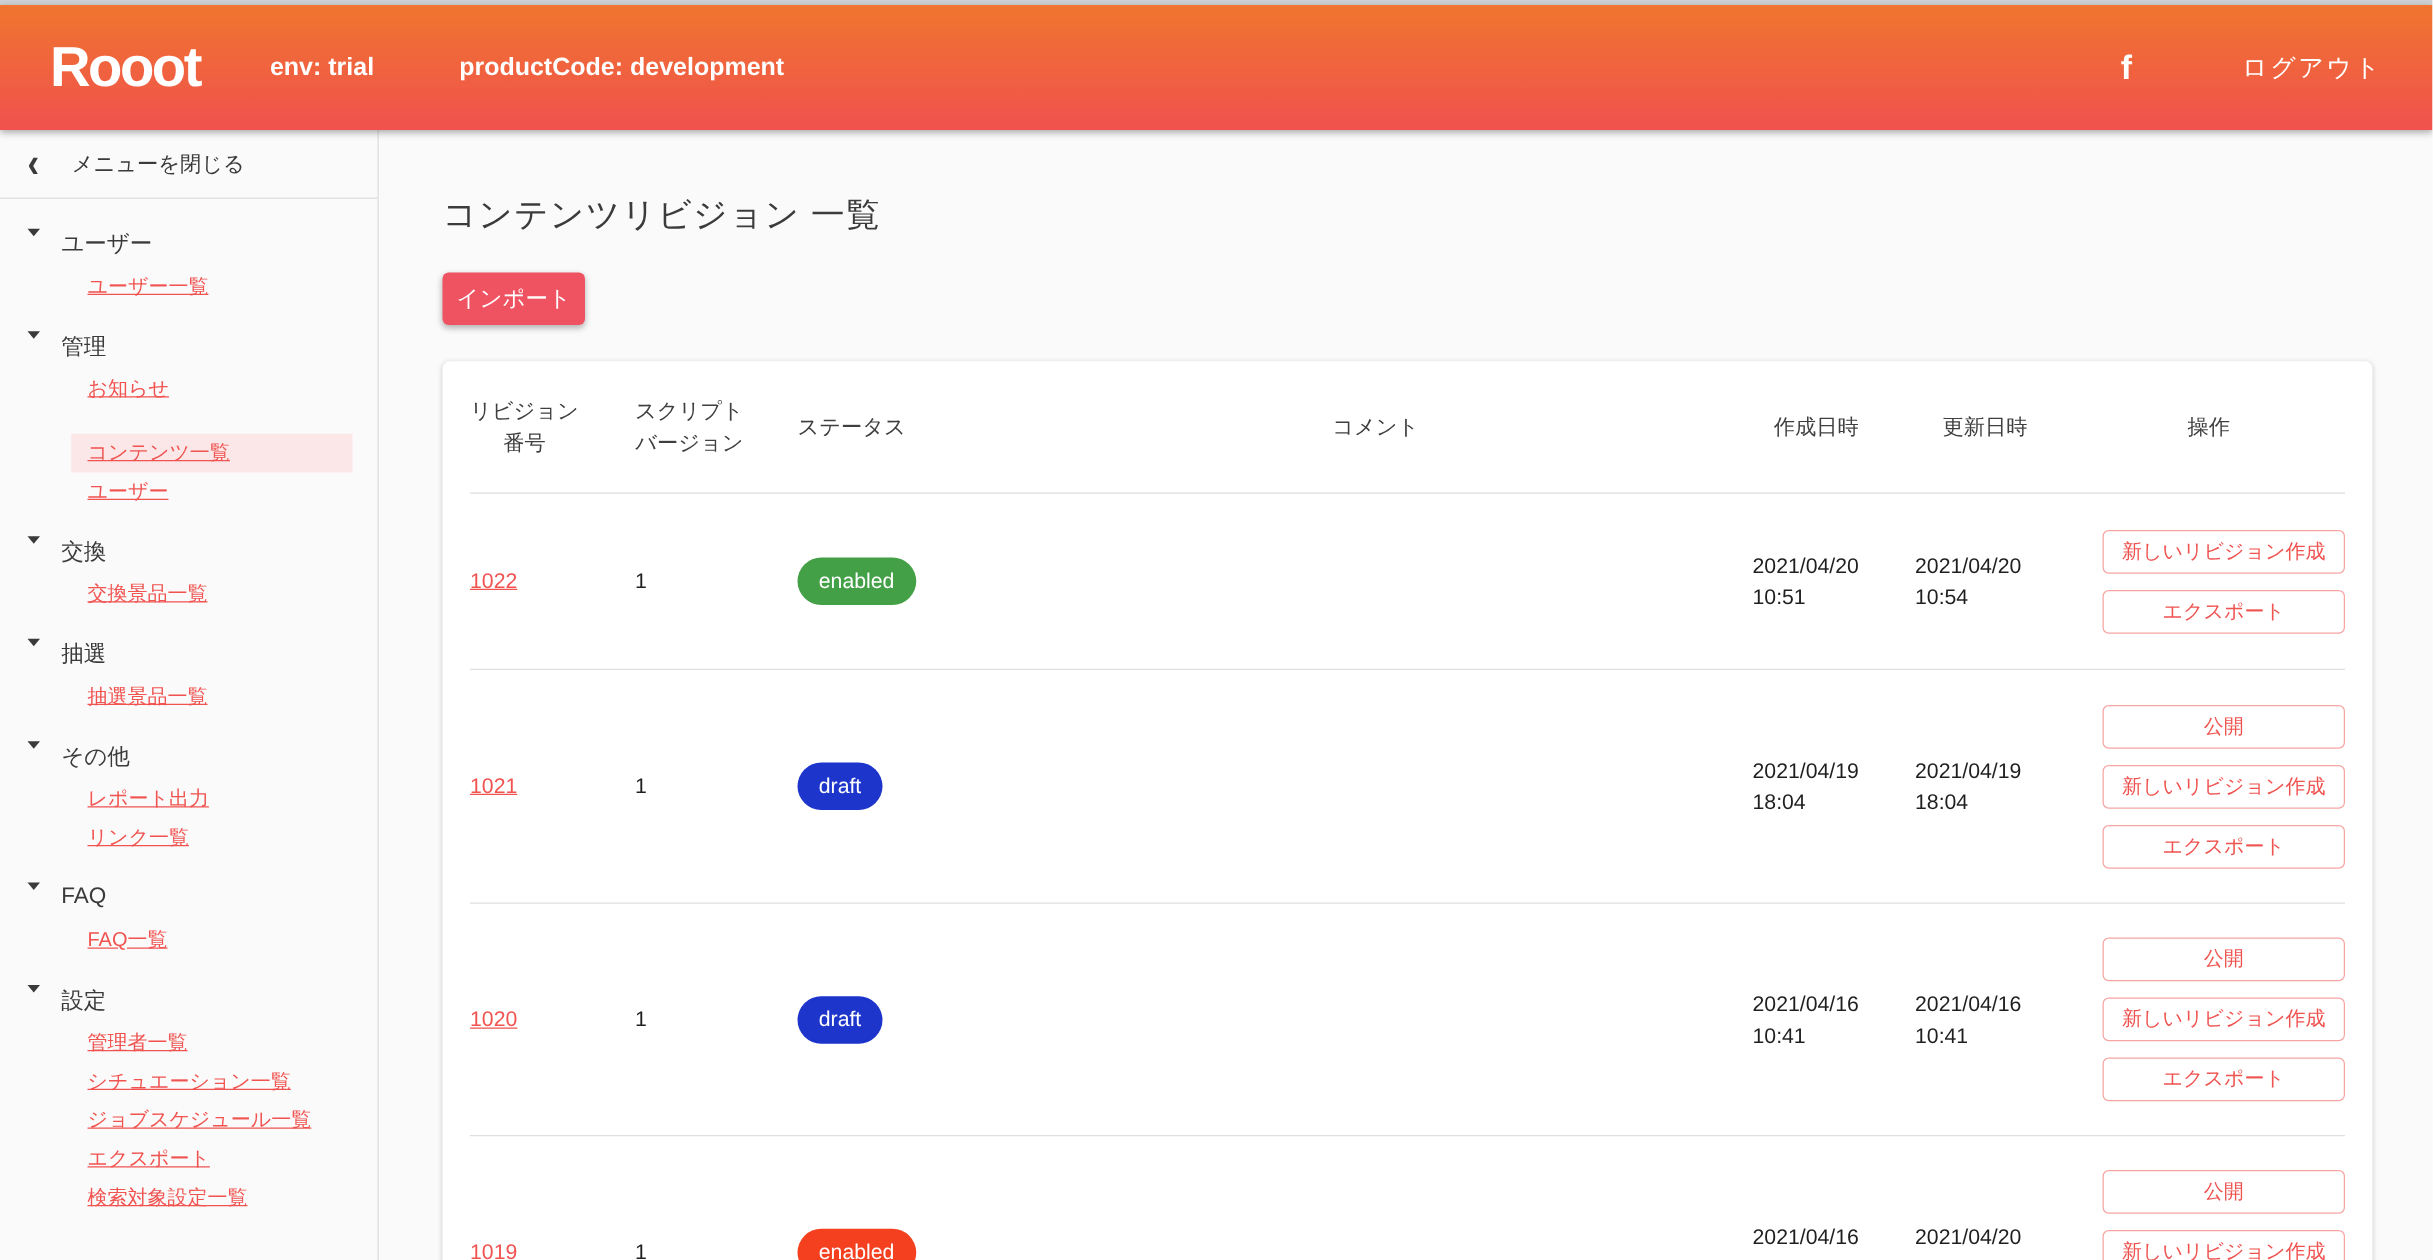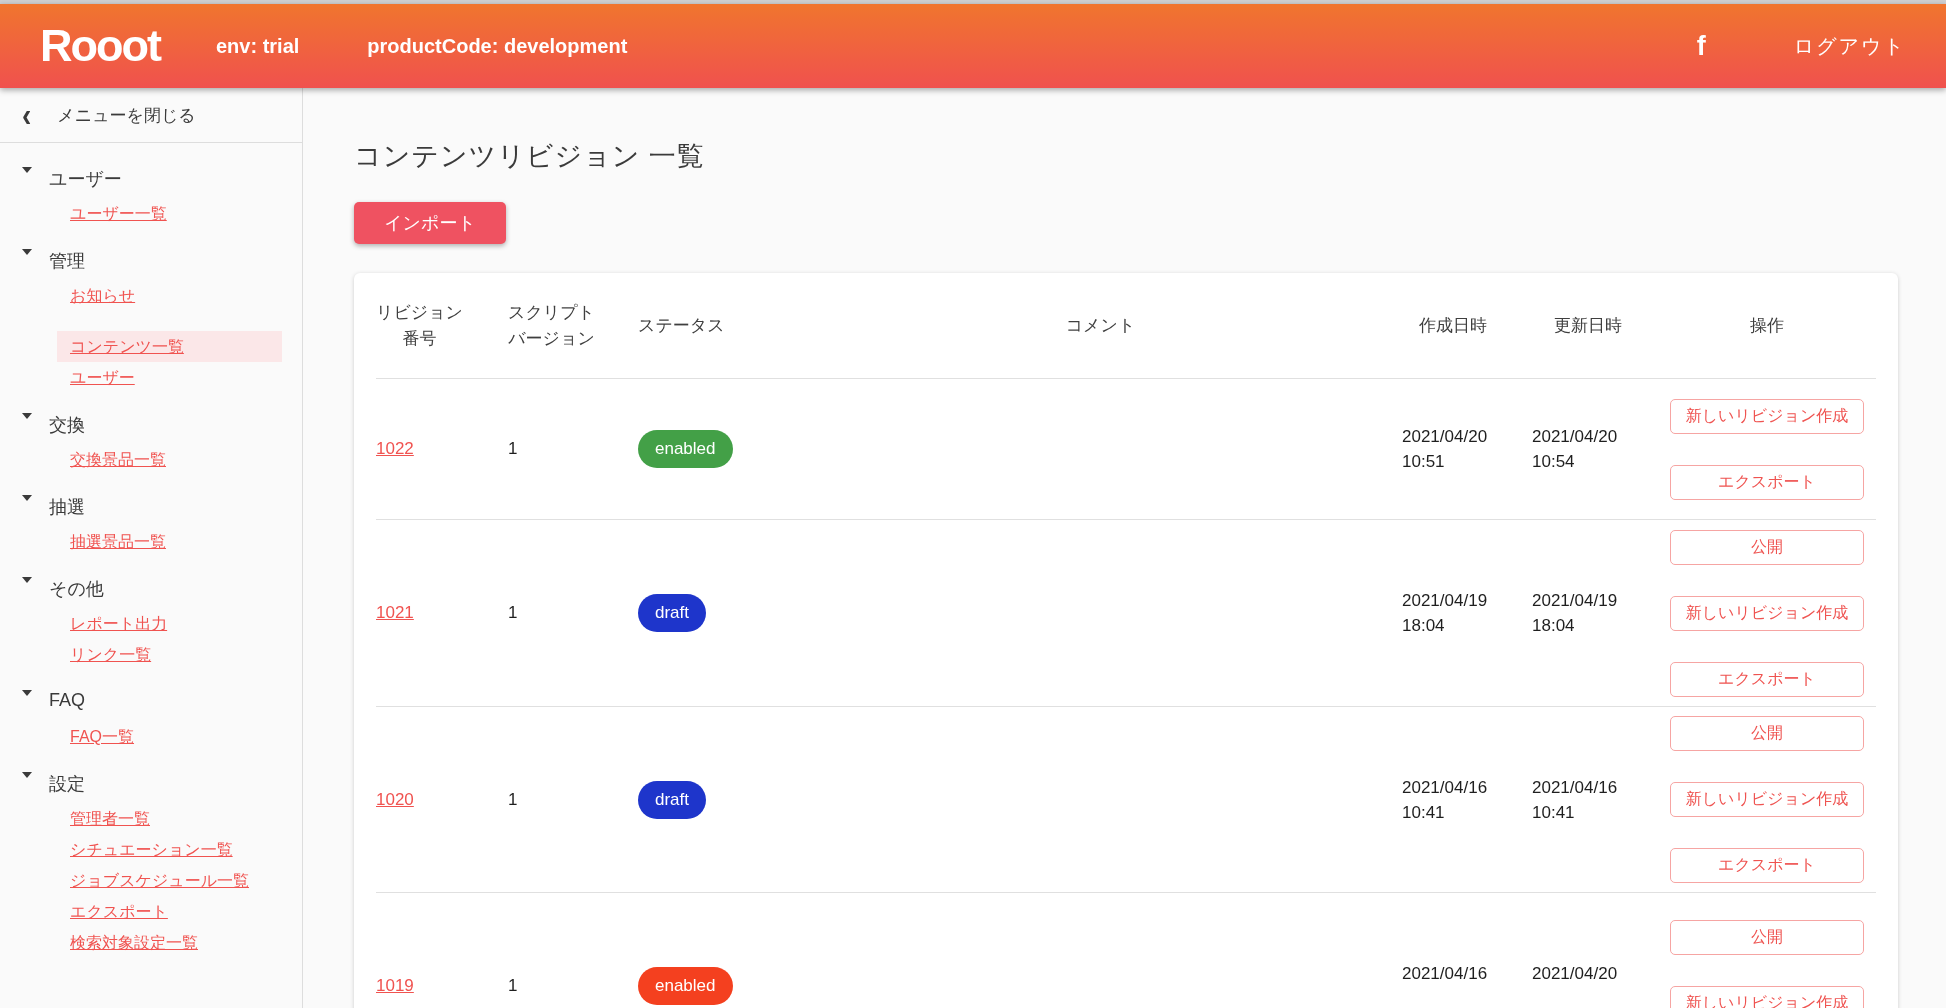--- a/index.html
+++ b/index.html
@@ -4,21 +4,21 @@
 <style>
   * { margin:0; padding:0; box-sizing:border-box; }
   html,body { width:1946px; height:1008px; overflow:hidden; }
   body { font-family:"Liberation Sans","DejaVu Sans",sans-serif; background:#fafafa; color:#3a3a3a; }
 
   
   .top-strip { height:4px; background:#cfd0d2; }
 
   
   .app-header{
-    height:84px; display:flex; align-items:center; padding:0 40px;
+    height:100px; display:flex; align-items:center; padding:0 40px;
     background:linear-gradient(180deg,#f0752e 0%,#f0514e 100%);
     box-shadow:0 2px 6px rgba(0,0,0,.35); position:relative; z-index:10; color:#fff;
   }
   .logo{ font-size:45px; font-weight:bold; letter-spacing:-2px; margin-right:56px; }
   .env-label{ font-size:20px; font-weight:bold; margin-right:68px; }
   .product-label{ font-size:20px; font-weight:bold; }
   .header-spacer{ flex:1; }
   .fb-icon{ font-size:27px; font-weight:bold; margin-right:88px; cursor:pointer; }
   .logout{ font-size:20px; cursor:pointer; letter-spacing:2px; }
 
@@ -36,42 +36,42 @@
                    min-height:31px; font-size:18px; color:#3a3a3a; cursor:pointer; }
   .caret-down{ width:0; height:0; border-left:5px solid transparent; border-right:5px solid transparent;
                border-top:6px solid #3a3a3a; }
   .sub-item{ padding-left:70px; padding-right:48px; line-height:31px; font-size:16px; }
   .sub-item a{ color:#f05350; text-decoration:underline; cursor:pointer; }
   .sub-item.active{ background:#fbe7e8; margin-left:57px; margin-right:20px; padding-left:13px; }
 
   
   .main{ flex:1; padding-left:51px; }
   .page-title{ margin-top:50px; font-size:27px; font-weight:400; color:#3b3b3b; letter-spacing:1px; }
-  .import-btn{ margin-top:28px; width:152px; height:42px; background:#ef5261; color:#fff; border:none;
+  .import-btn{ margin-top:28px; width:114px; height:42px; background:#ef5261; color:#fff; border:none;
                border-radius:5px; font-size:18px; cursor:pointer; box-shadow:0 2px 5px rgba(0,0,0,.3);
                font-family:inherit; }
   .card{ margin-top:29px; width:1544px; background:#fff; border-radius:6px 6px 0 0;
          box-shadow:0 1px 4px rgba(0,0,0,.18); padding:0 22px; }
 
   .tgrid{ display:grid; grid-template-columns:132px 130px 175px 1fr 130px 140px 218px; align-items:center; }
   .thead{ height:106px; border-bottom:1px solid #e0e0e0; color:#3f3f3f; font-size:17px; }
   .th-stack{ display:inline-block; text-align:center; line-height:26px; }
   .th-center{ text-align:center; }
   .trow{ border-bottom:1px solid #e0e0e0; }
   .trow:nth-child(1){ height:141px; }
   .trow:nth-child(2){ height:187px; }
   .trow:nth-child(3){ height:186px; }
   .trow:nth-child(4){ height:186px; border-bottom:none; }
   .rev-link{ color:#f05350; text-decoration:underline; font-size:17px; cursor:pointer; }
   .script-ver{ font-size:17px; color:#1f1f1f; }
   .status-badge{ display:inline-block; height:38px; line-height:38px; padding:0 17px; border-radius:19px;
                  color:#fff; font-size:17px; }
   .date-cell{ font-size:17px; color:#1f1f1f; line-height:25px; padding-left:14px; display:flex;
               flex-direction:column; justify-content:center; height:100%; }
-  .actions{ display:flex; flex-direction:column; gap:31px; align-items:center; justify-content:center; height:100%; }
+  .actions{ display:flex; flex-direction:column; gap:13px; align-items:flex-end; justify-content:center; height:100%; }
   .action-btn{ width:194px; height:35px; background:#fff; border:1px solid #f6a5a3; border-radius:5px;
                color:#ef5350; font-size:16px; cursor:pointer; font-family:inherit; }
   
   .trow:last-child .actions{ justify-content:flex-start; padding-top:27px; }
   .trow:last-child .date-cell{ justify-content:flex-start; padding-top:68px; }
 </style>
 </head>
 <body>
 
 <div class="top-strip"></div>

